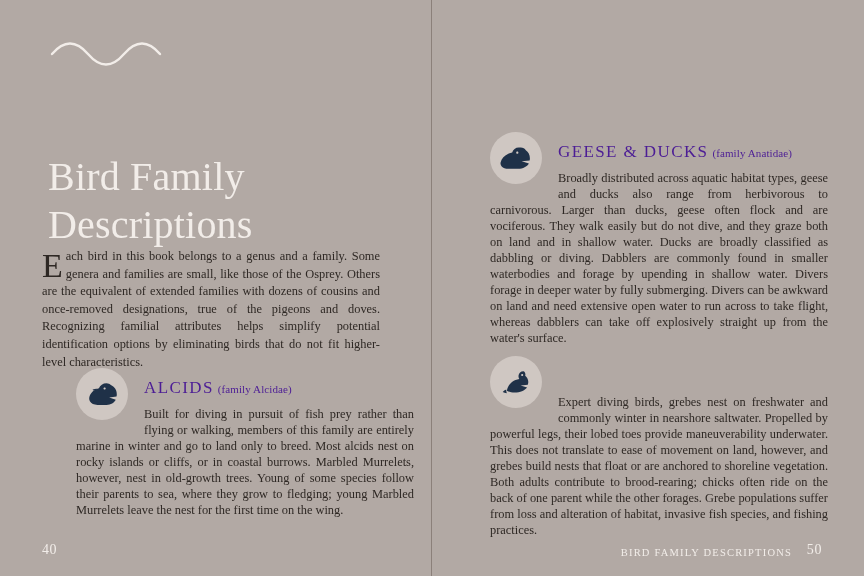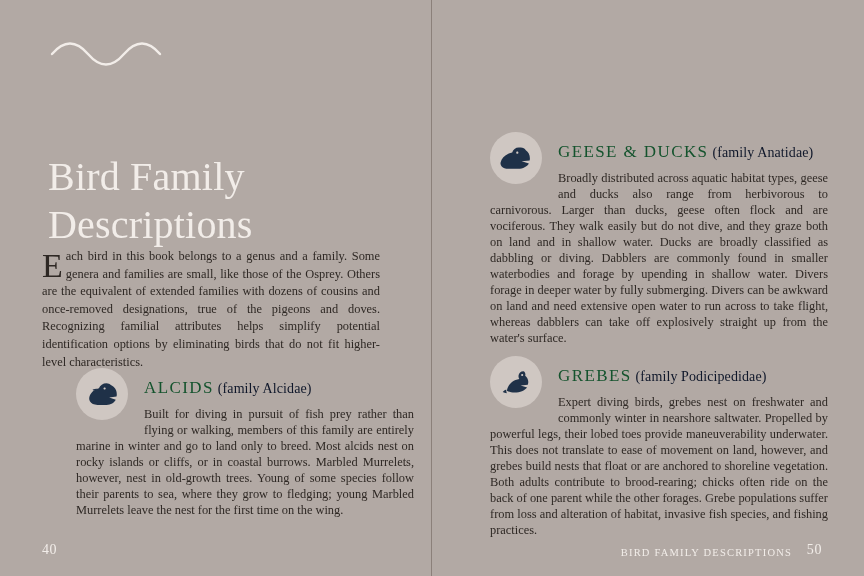--- a/index.html
+++ b/index.html
@@ -106,26 +106,26 @@
   .medallion svg { display: block; }
 
   .entry-title {
     padding-left: 68px;
     padding-top: 10px;
     white-space: nowrap;
   }
   .entry-name {
     font-size: 17px;
     letter-spacing: 1.4px;
-    color: #14532d;
+    color: #4c1d95;
     font-family: "Liberation Serif", serif;
   }
   .entry-family {
-    font-size: 14px;
-    color: #0f172a;
+    font-size: 11px;
+    color: #4c1d95;
     letter-spacing: 0.1px;
   }
   .entry-body {
     margin-top: -16px;
     padding-left: 0;
     font-size: 12.4px;
     line-height: 16px;
     text-align: justify;
     color: #2e2824;
   }
@@ -215,24 +215,20 @@
       </div>
     </div>
 
     <div class="entry" style="left:58px; top:356px;">
       <div class="entry-head">
         <div class="medallion">
           <svg width="38" height="28" viewBox="0 0 38 28">
             <path fill="#1f3148" d="M26.4 3.2c-2.6 0-4.7 2-4.9 4.5-.1 1.2.2 2.3.8 3.2-2.6.4-5 1.4-7 2.9-3.1 2.3-5 5.6-5.4 8.9 2 1.2 4.7 1.9 7.8 1.9 5.4 0 10-2 12.4-5l-6.5-2 7.2-.8c.3-.9.5-1.8.5-2.7 0-2.6-1.2-4.9-3.1-6.4.1-.4.2-.9.2-1.3 0-1.7-1.1-3.2-2-3.2zM25.2 6c.6 0 1 .4 1 1s-.4 1-1 1-1-.4-1-1 .4-1 1-1zM9.2 21.4c-1.4.6-2.6 1.5-3.5 2.6 1.2.5 2.6.9 4.1 1.2-.4-1.2-.6-2.5-.6-3.8z"></path>
           </svg>
         </div>
-        <div class="entry-title">
-          <span class="entry-name">GREBES</span>
-          <span class="entry-family">(family Podicipedidae)</span>
-        </div>
       </div>
       <div class="entry-body">
         <span class="indent-shape"></span>
         <span>Expert diving birds, grebes nest on freshwater and commonly winter in nearshore saltwater. Propelled by powerful legs, their lobed toes provide maneuverability underwater. This does not translate to ease of movement on land, however, and grebes build nests that float or are anchored to shoreline vegetation. Both adults contribute to brood-rearing; chicks often ride on the back of one parent while the other forages. Grebe populations suffer from loss and alteration of habitat, invasive fish species, and fishing practices.</span>
       </div>
     </div>
 
     <div class="running-head">BIRD FAMILY DESCRIPTIONS</div>
     <div class="folio folio-right">50</div>
   </div>

